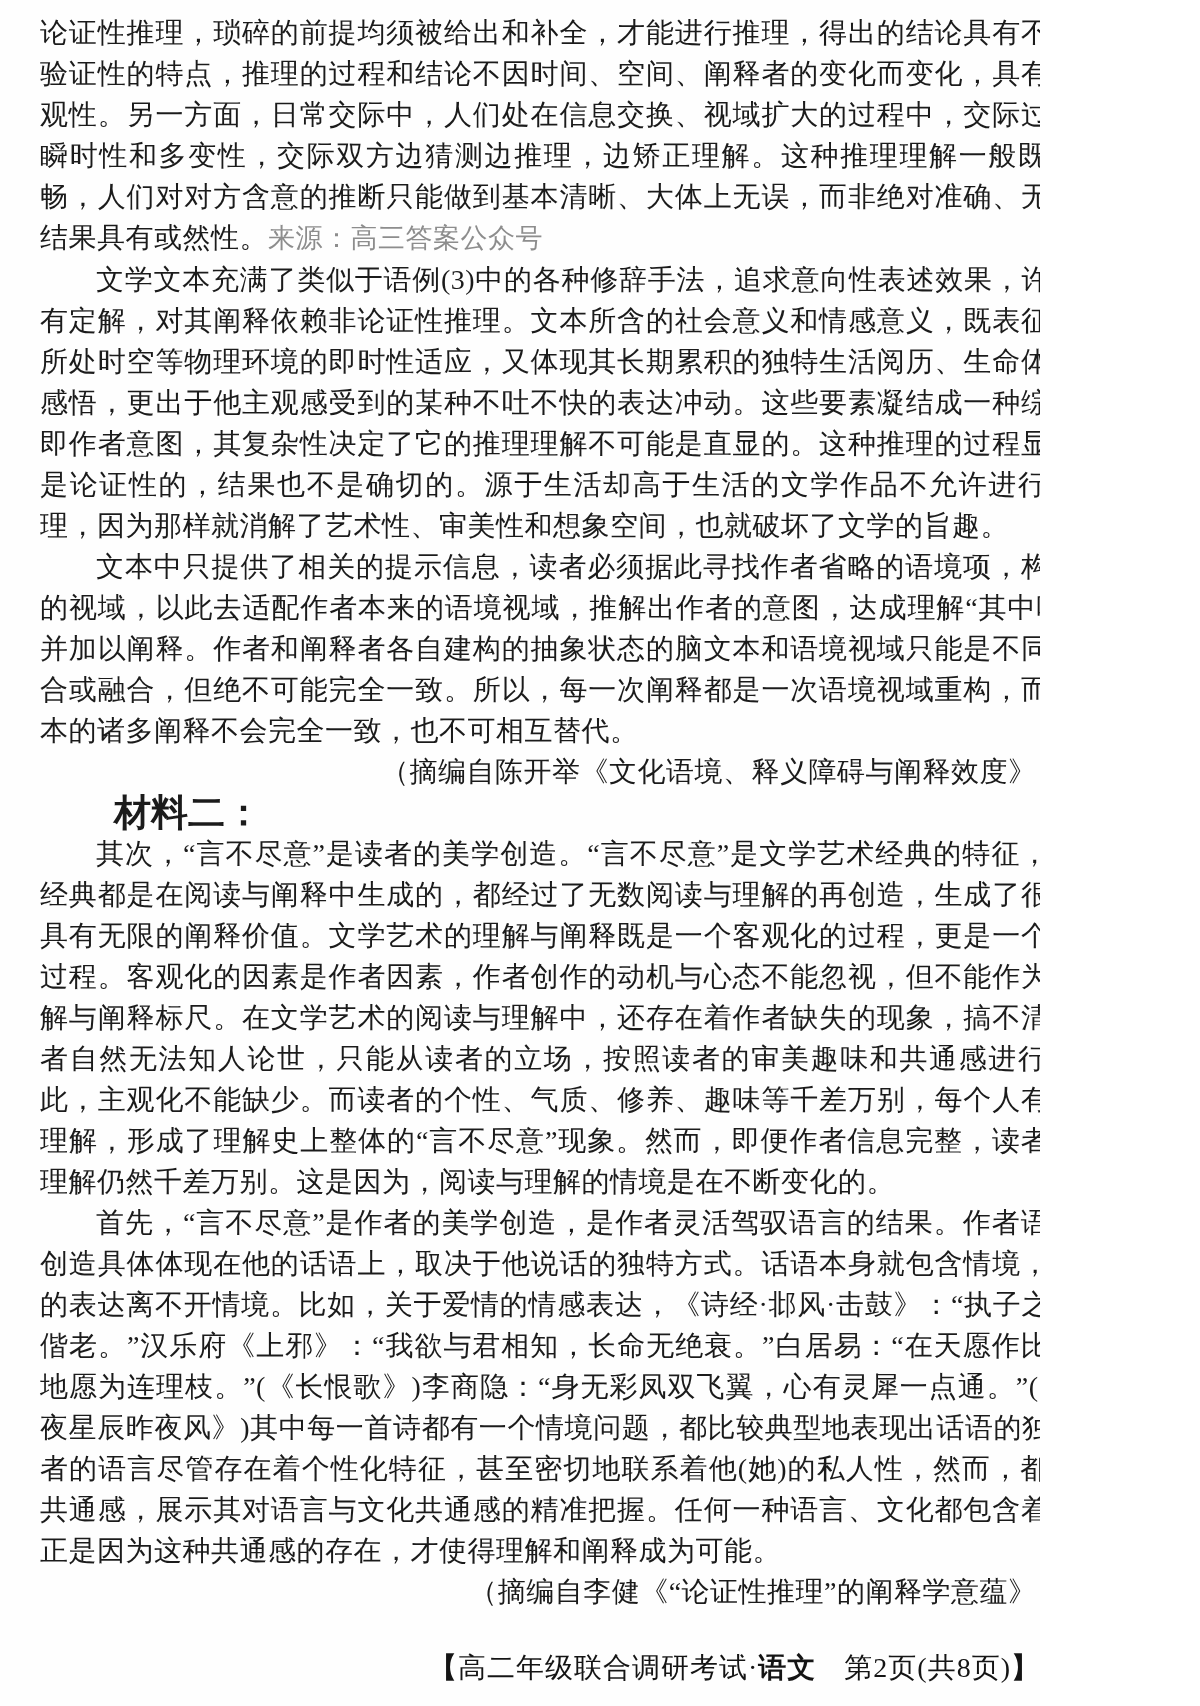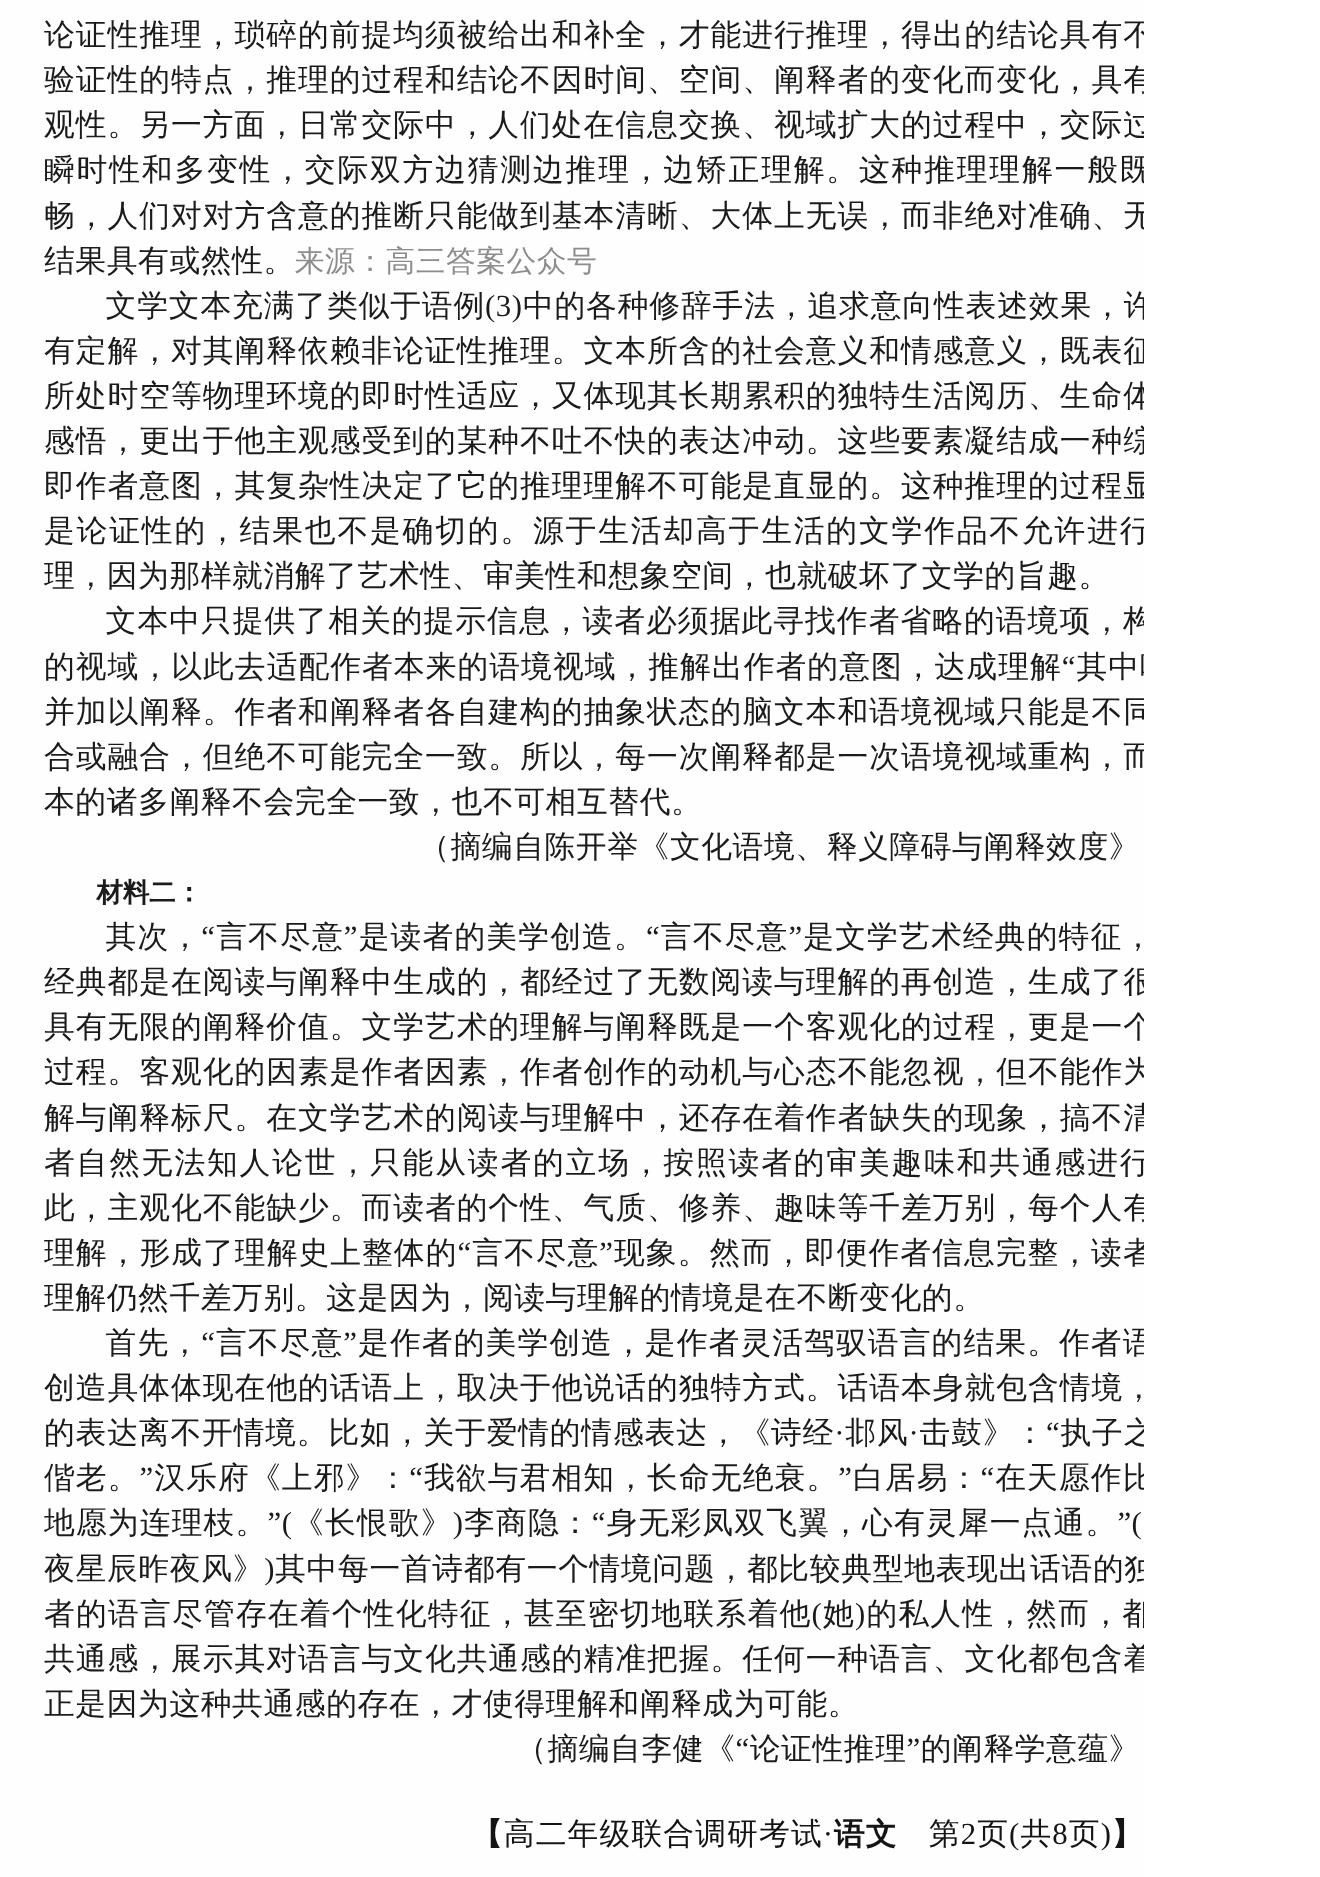--- a/index.html
+++ b/index.html
@@ -41,21 +41,21 @@
   .attribution {
     margin: 0;
     font-size: 28px;
     line-height: 41px;
     text-align: right;
     padding-right: 100px;
     letter-spacing: 0.5px;
   }
   .material-heading {
     margin: 0;
-    font-size: 24px;
+    font-size: 37px;
     line-height: 41px;
     font-weight: bold;
     font-family: "Liberation Sans", "DejaVu Sans", sans-serif;
     text-indent: 2em;
   }
   .footer {
     position: absolute;
     left: 0;
     right: 0;
     bottom: 18px;

